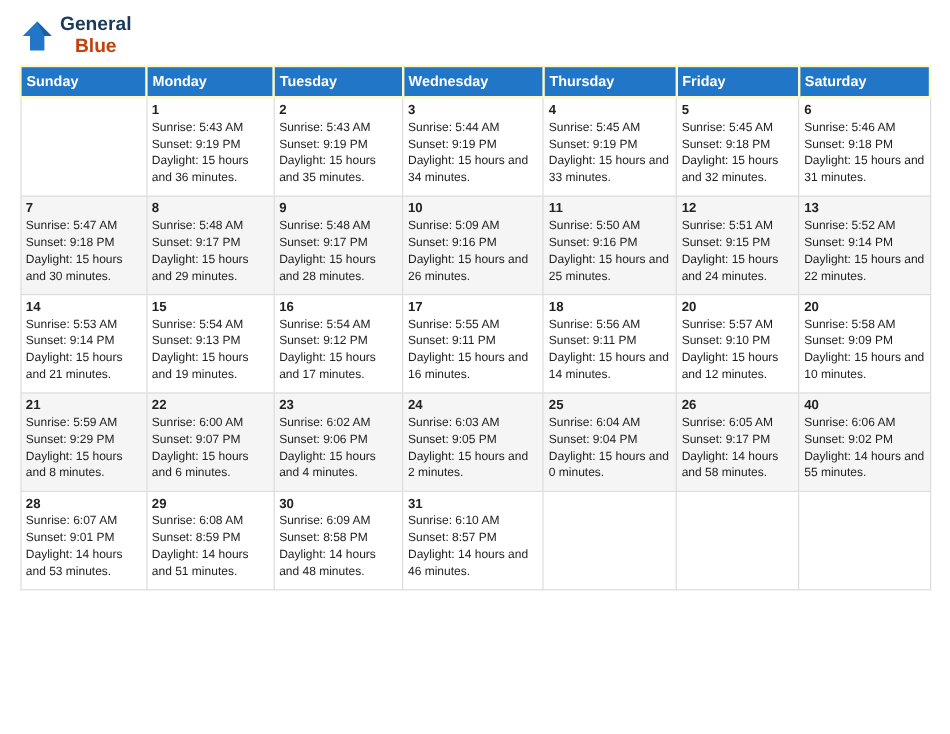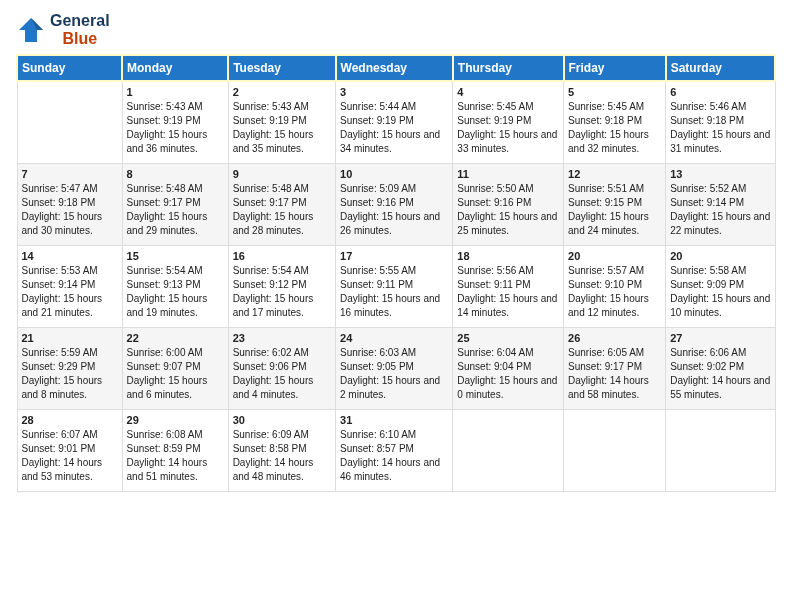--- a/index.html
+++ b/index.html
@@ -222,21 +222,21 @@
           </td>
           <td>
             <span class="day-num">25</span>
             <div class="cell-info"><span>Sunrise: 6:04 AM</span><br><span>Sunset: 9:04 PM</span><br><span>Daylight: 15 hours and 0 minutes.</span></div>
           </td>
           <td>
             <span class="day-num">26</span>
             <div class="cell-info"><span>Sunrise: 6:05 AM</span><br><span>Sunset: 9:17 PM</span><br><span>Daylight: 14 hours and 58 minutes.</span></div>
           </td>
           <td>
-            <span class="day-num">27</span>
+            <span class="day-num">40</span>
             <div class="cell-info"><span>Sunrise: 6:06 AM</span><br><span>Sunset: 9:02 PM</span><br><span>Daylight: 14 hours and 55 minutes.</span></div>
           </td>
         </tr>
         <tr>
           <td>
             <span class="day-num">28</span>
             <div class="cell-info"><span>Sunrise: 6:07 AM</span><br><span>Sunset: 9:01 PM</span><br><span>Daylight: 14 hours and 53 minutes.</span></div>
           </td>
           <td>
             <span class="day-num">29</span>

